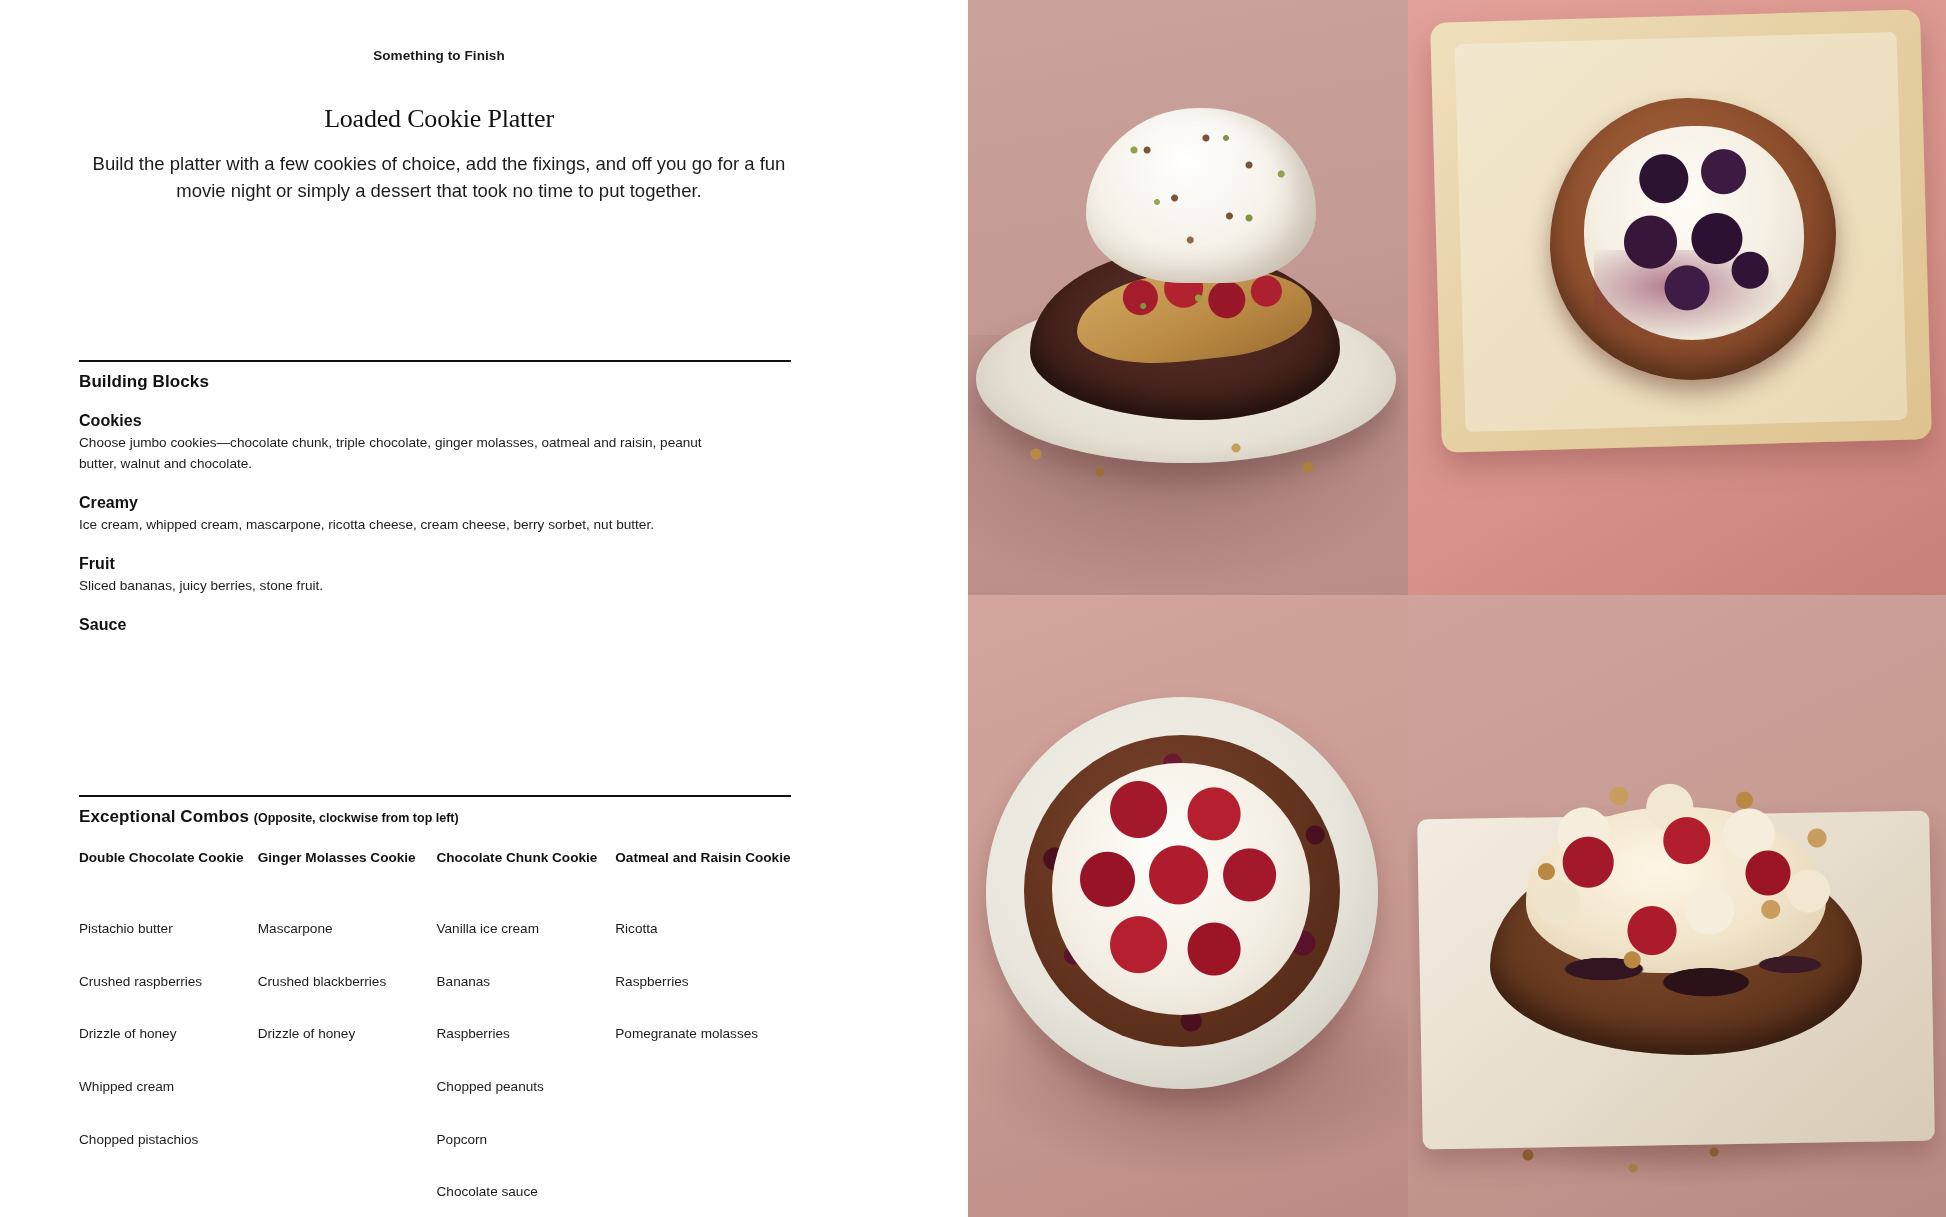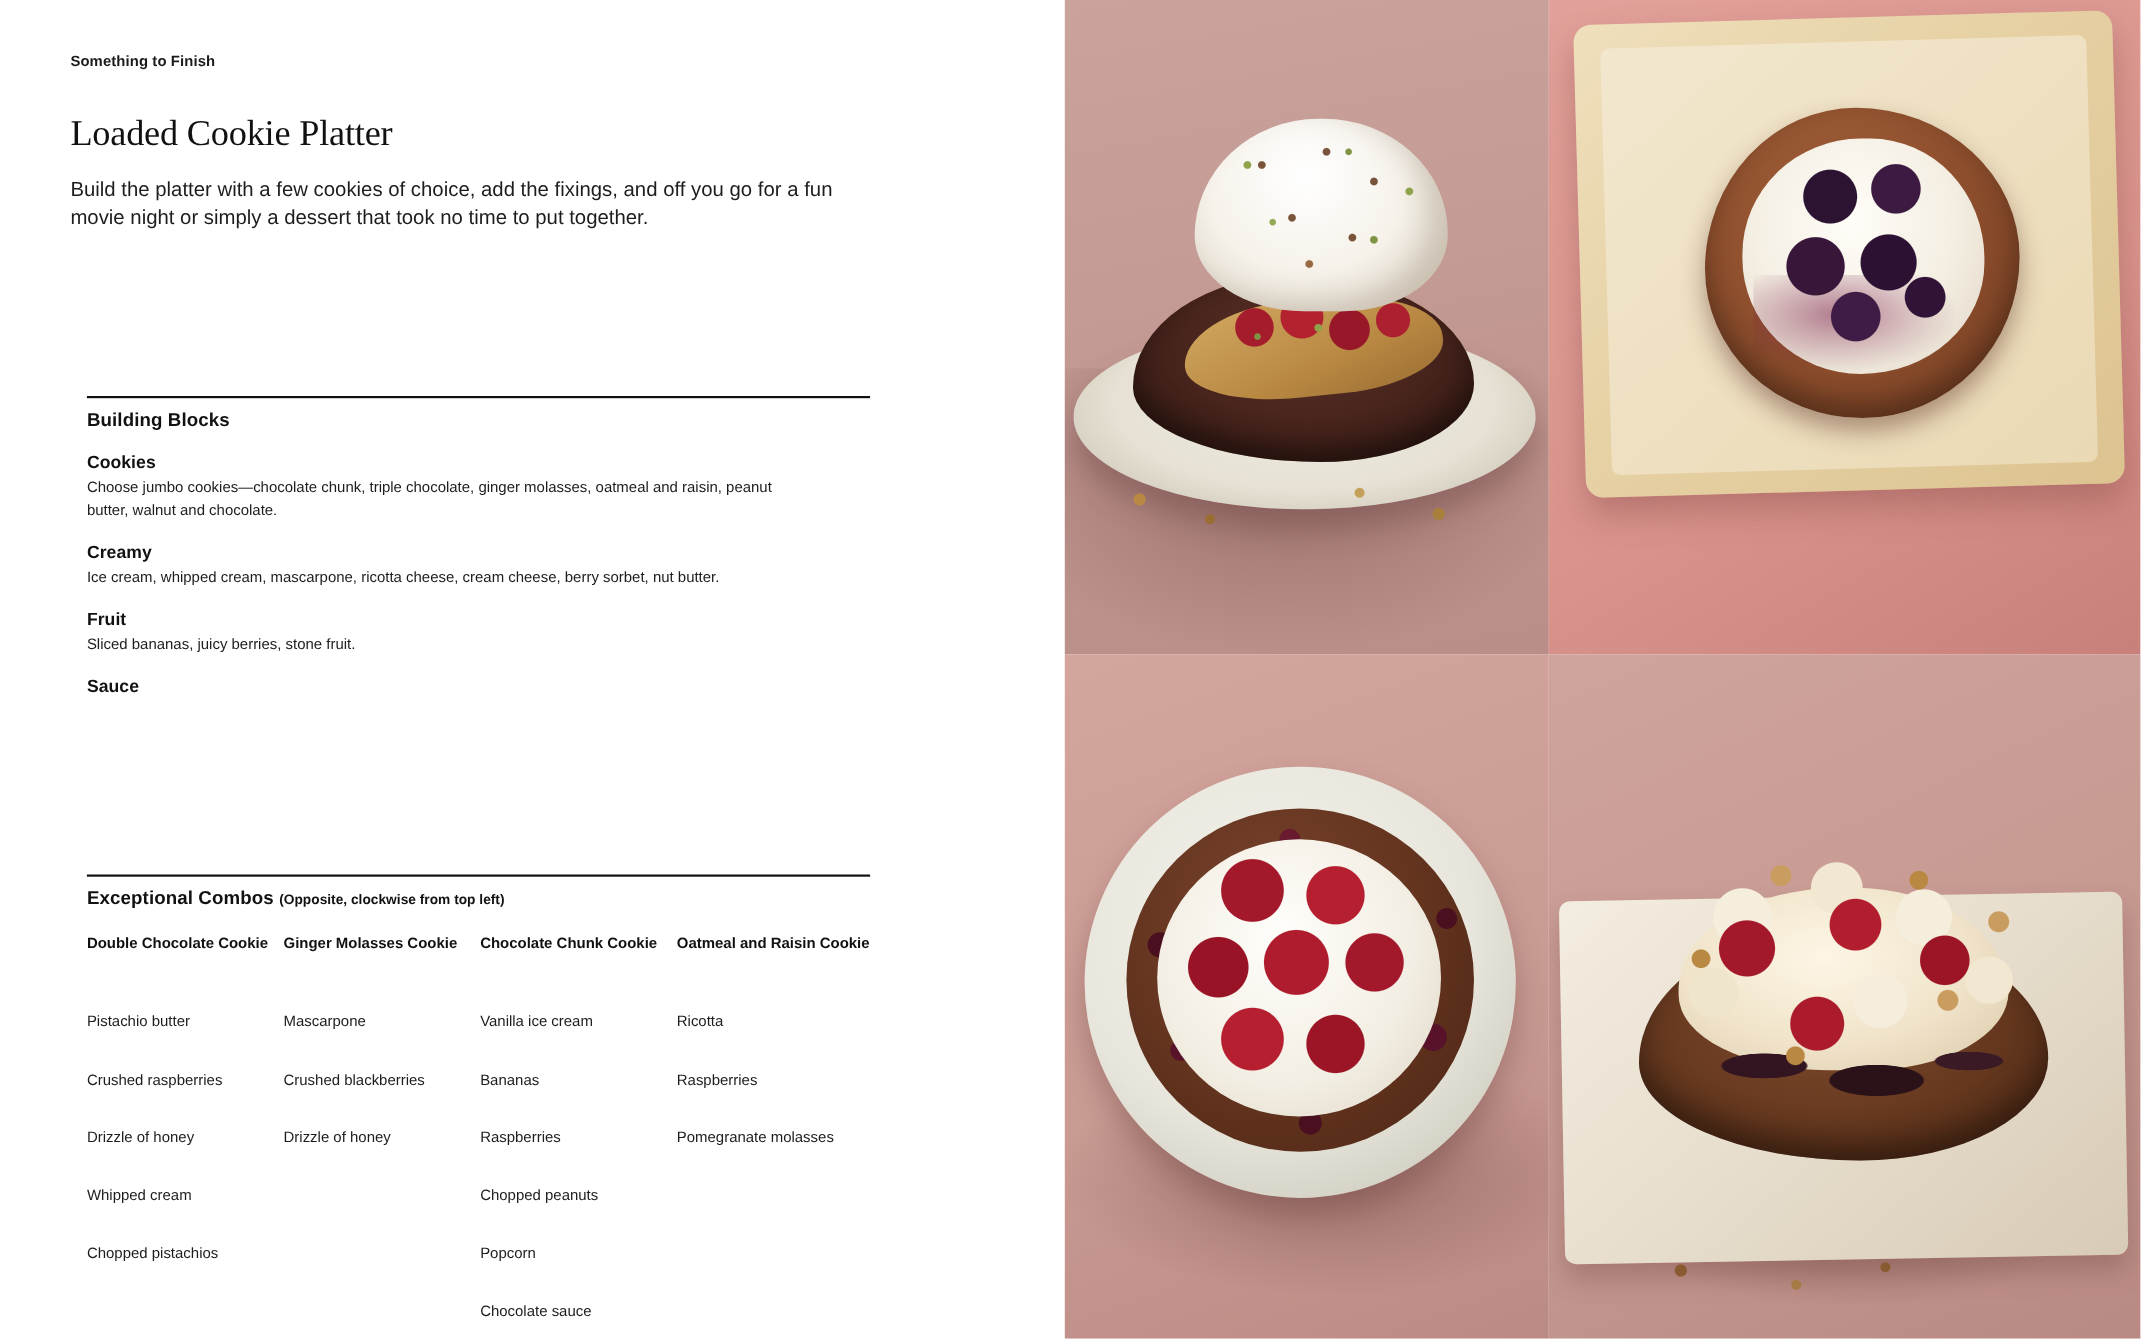--- a/index.html
+++ b/index.html
@@ -21,33 +21,34 @@
   
   .left-page {
     position: relative;
     width: 968px;
     height: 1217px;
     background: #ffffff;
     flex: 0 0 968px;
   }
   .text-col {
     position: absolute;
-    left: 64px;
+    left: 79px;
     top: 48px;
     width: 720px;
+    text-align: center;
   }
   .eyebrow {
     font-size: 13.5px;
     font-weight: bold;
     letter-spacing: 0.1px;
     color: #1b1b1b;
   }
   .recipe-title {
     font-family: "Liberation Serif", serif;
-    font-size: 33px;
+    font-size: 26px;
     font-weight: normal;
     letter-spacing: -0.2px;
     color: #111;
     margin-top: 42px;
     line-height: 1.05;
   }
   .intro {
     margin-top: 19px;
     font-size: 18.5px;
     line-height: 1.42;

